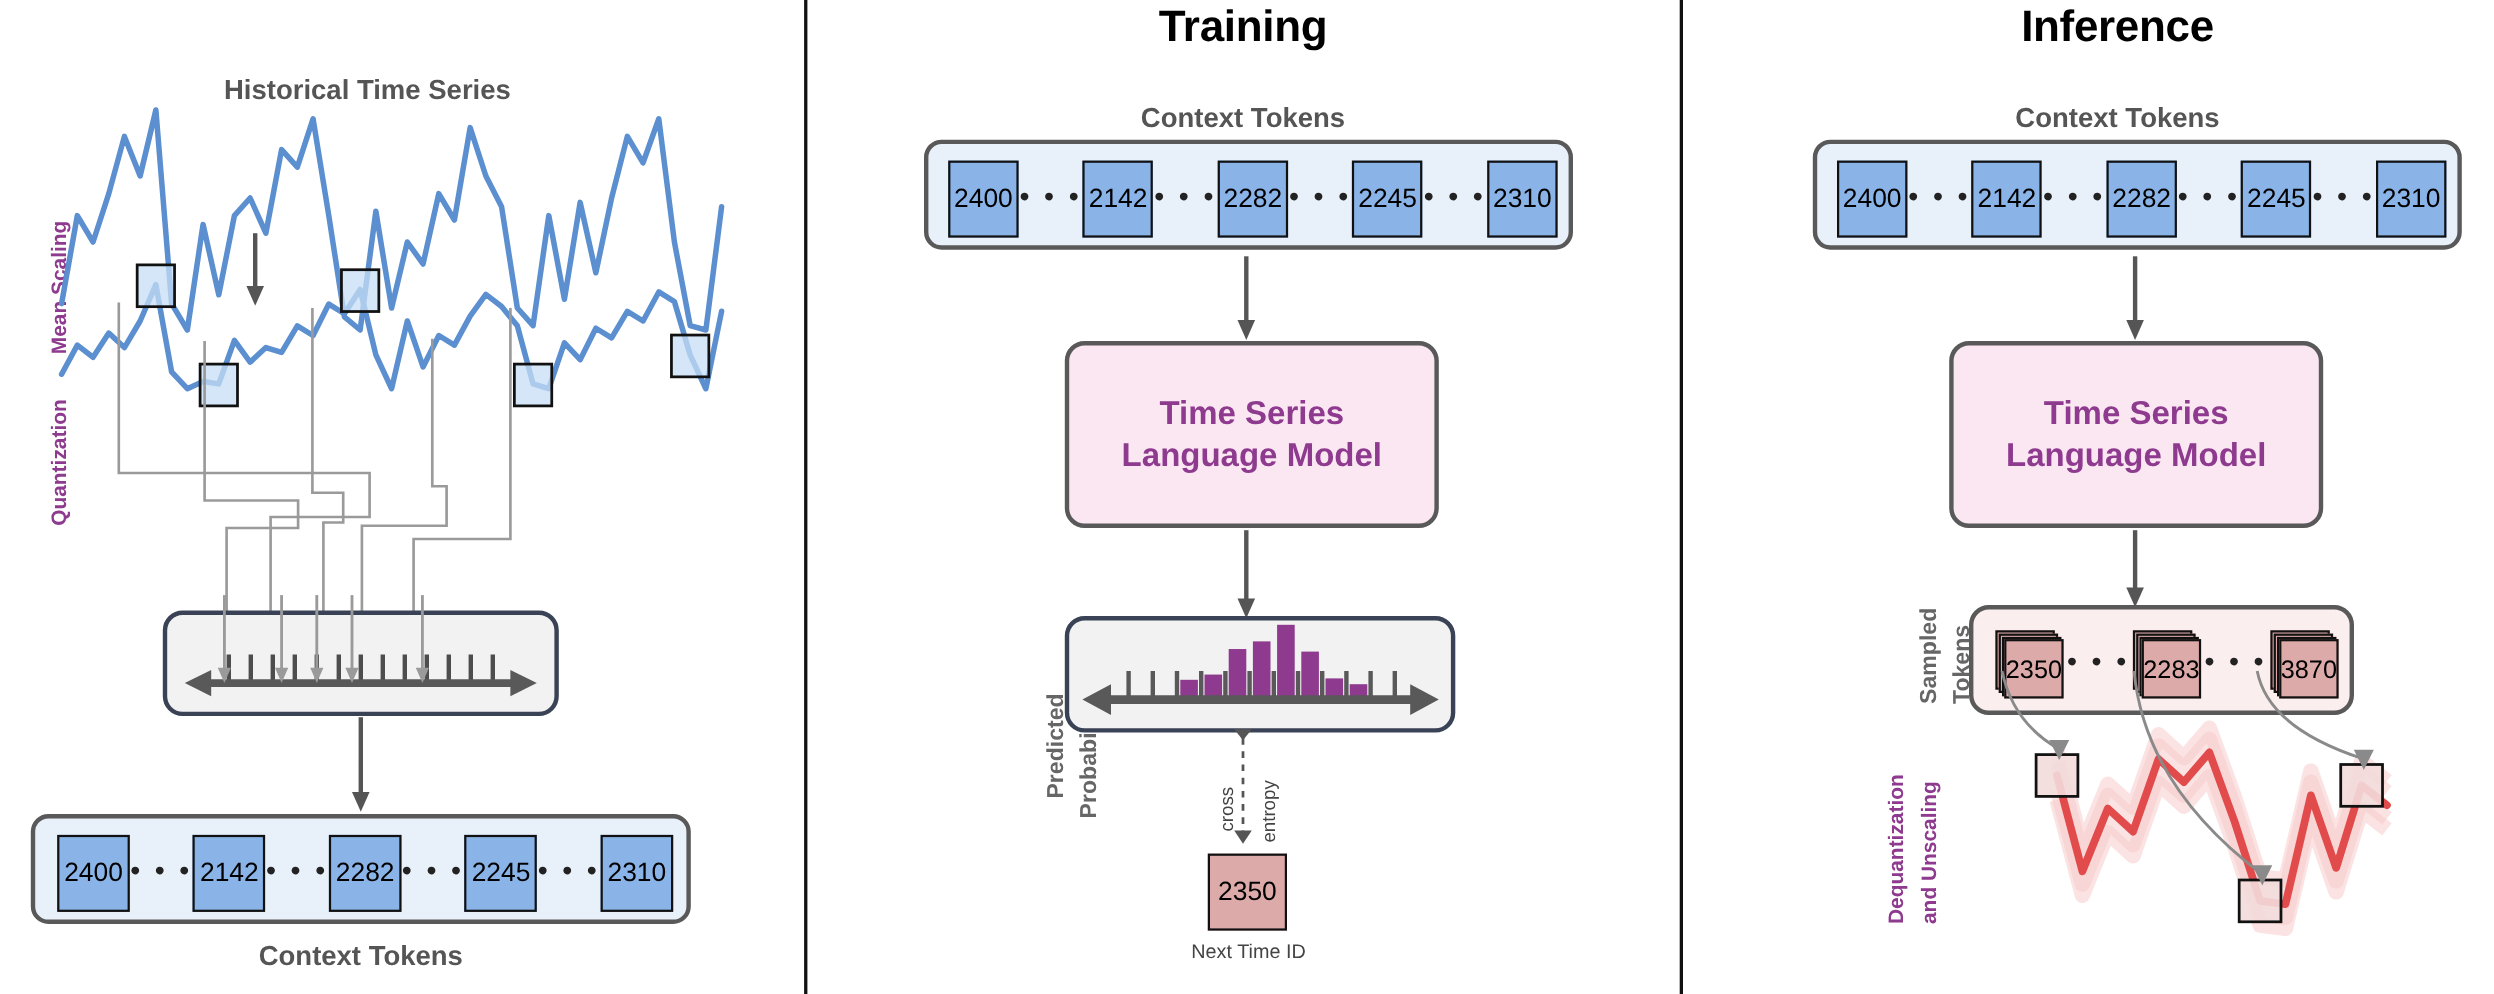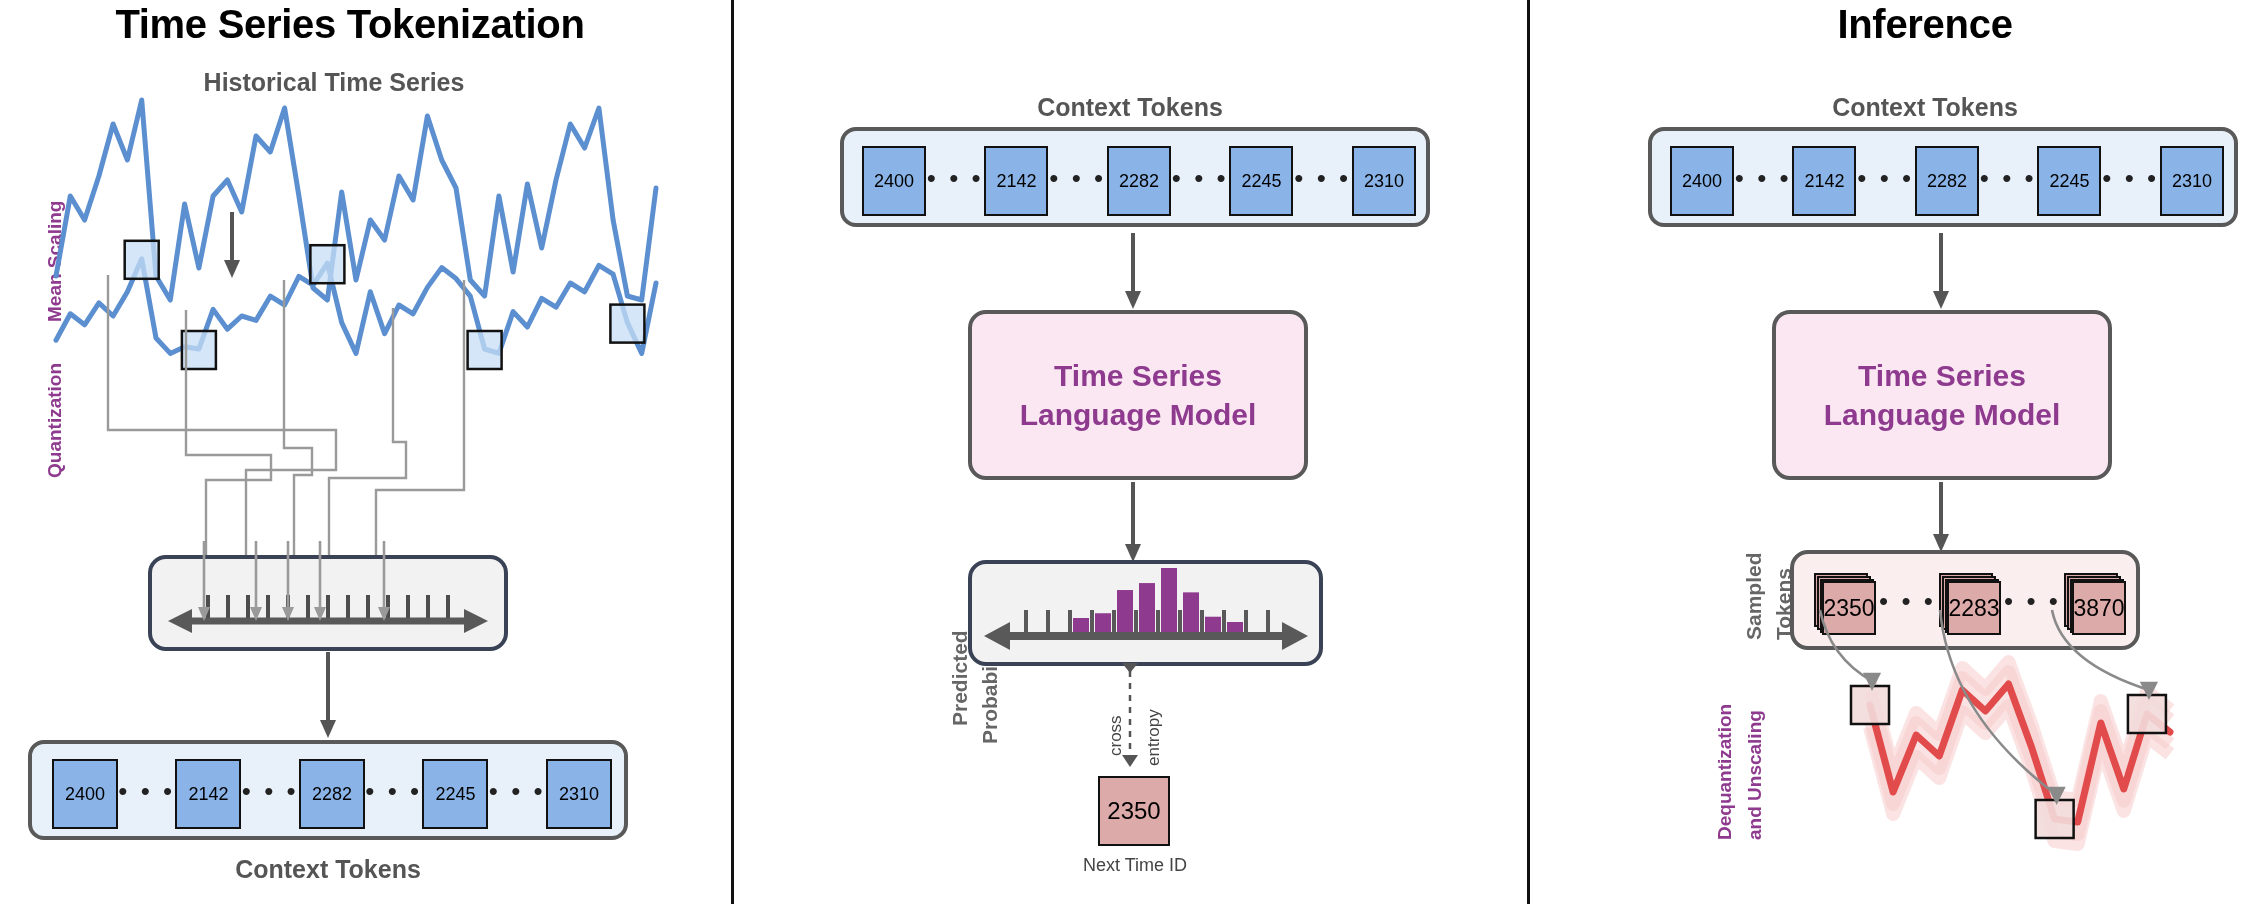--- a/index.html
+++ b/index.html
@@ -13,21 +13,21 @@
   .small-cap{position:absolute;font-size:18px;color:#444;text-align:center;}
 
   
   .vlabel{position:absolute;transform-origin:0 0;font-weight:bold;white-space:nowrap;}
   .vlabel.purple{color:#8e3a8e;}
   .vlabel.gray{color:#666;}
 
   
   .tokbox{position:absolute;background:#e8f0fa;border:4px solid #595959;border-radius:16px;box-sizing:border-box;}
   .tokrow{position:absolute;display:flex;align-items:center;justify-content:space-between;}
-  .tok{background:#8ab4e8;border:2px solid #111;box-sizing:border-box;display:flex;align-items:center;justify-content:center;font-size:18px;color:#000;}
+  .tok{background:#8ab4e8;border:2px solid #111;box-sizing:border-box;display:flex;align-items:center;justify-content:center;font-size:24px;color:#000;}
   .dots{color:#222;font-size:26px;letter-spacing:3px;line-height:1;padding-bottom:6px;}
 
   
   .modelbox{position:absolute;background:#fae7f2;border:4px solid #595959;border-radius:18px;box-sizing:border-box;
             display:flex;flex-direction:column;align-items:center;justify-content:center;}
   .modelbox span{color:#8e3a8e;font-size:30px;font-weight:bold;line-height:1.3;}
 
   
   .binbox{position:absolute;background:#f2f2f2;border:4px solid #3a4256;border-radius:18px;box-sizing:border-box;}
 
@@ -45,21 +45,20 @@
   svg{position:absolute;left:0;top:0;overflow:visible;}
 </style>
 </head>
 <body>
 
 <div id="root">
 
   <div class="divider" style="left:731px;"></div>
   <div class="divider" style="left:1527px;"></div>
 
-  <div class="panel-title" style="left:0px;top:2px;width:700px;">Time Series Tokenization</div>
 
   <div class="sec-title" style="left:64px;top:68px;width:540px;">Historical Time Series</div>
 
   <div class="vlabel purple" style="left:44px;top:322px;transform:rotate(-90deg);font-size:19px;">Mean Scaling</div>
   <div class="vlabel purple" style="left:44px;top:478px;transform:rotate(-90deg);font-size:19px;">Quantization</div>
 
   <svg width="700" height="240" style="left:46px;top:100px;">
     <polyline id="hist-series" fill="none" stroke="#5b8fd0" stroke-width="5" stroke-linejoin="round" stroke-linecap="round" points="10.0,176.0 24.3,96.0 38.6,120.0 52.9,76.0 67.1,24.0 81.4,60.0 95.7,0.0 110.0,176.0 124.3,200.0 138.6,104.0 152.9,168.0 167.1,96.0 181.4,80.0 195.7,112.0 210.0,36.0 224.3,52.0 238.6,8.0 252.9,96.0 267.1,188.0 281.4,200.0 295.7,92.0 310.0,180.0 324.3,120.0 338.6,140.0 352.9,76.0 367.1,100.0 381.4,16.0 395.7,60.0 410.0,88.0 424.3,180.0 438.6,196.0 452.9,96.0 467.1,172.0 481.4,84.0 495.7,148.0 510.0,80.0 524.3,24.0 538.6,48.0 552.9,8.0 567.1,120.0 581.4,196.0 595.7,200.0 610.0,88.0"></polyline>
   </svg>
 
@@ -138,20 +137,21 @@
       <div class="tok" style="width:66px;height:70px;">2282</div>
       <div class="dots">• • •</div>
       <div class="tok" style="width:66px;height:70px;">2245</div>
       <div class="dots">• • •</div>
       <div class="tok" style="width:66px;height:70px;">2310</div>
     </div>
   </div>
 
   <div class="sec-title" style="left:28px;top:855px;width:600px;">Context Tokens</div>
 
+  <div class="panel-title" style="left:785px;top:2px;width:690px;">Training</div>
 
   <div class="sec-title" style="left:785px;top:93px;width:690px;">Context Tokens</div>
 
   <div class="tokbox" style="left:840px;top:127px;width:590px;height:100px;">
     <div class="tokrow" style="left:18px;top:14px;width:554px;height:72px;">
       <div class="tok" style="width:64px;height:70px;">2400</div>
       <div class="dots">• • •</div>
       <div class="tok" style="width:64px;height:70px;">2142</div>
       <div class="dots">• • •</div>
       <div class="tok" style="width:64px;height:70px;">2282</div>

